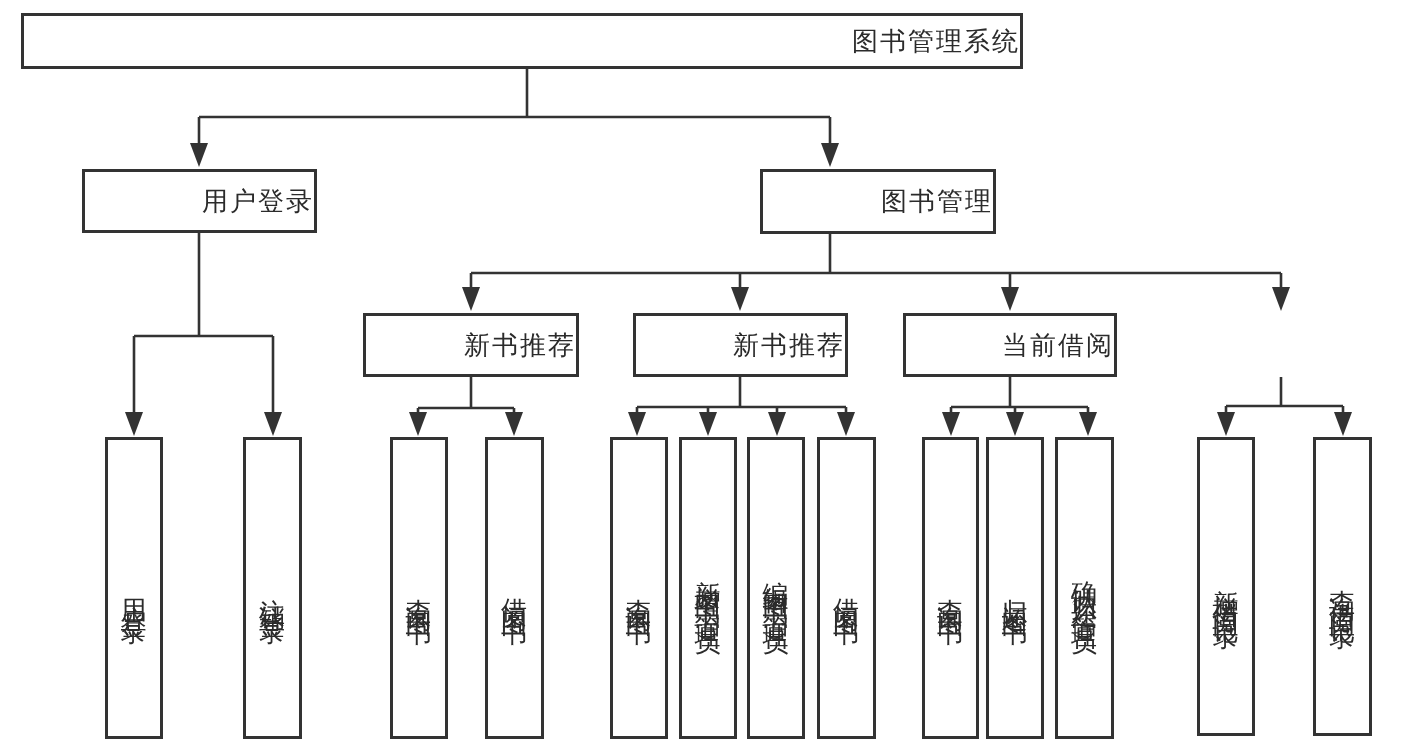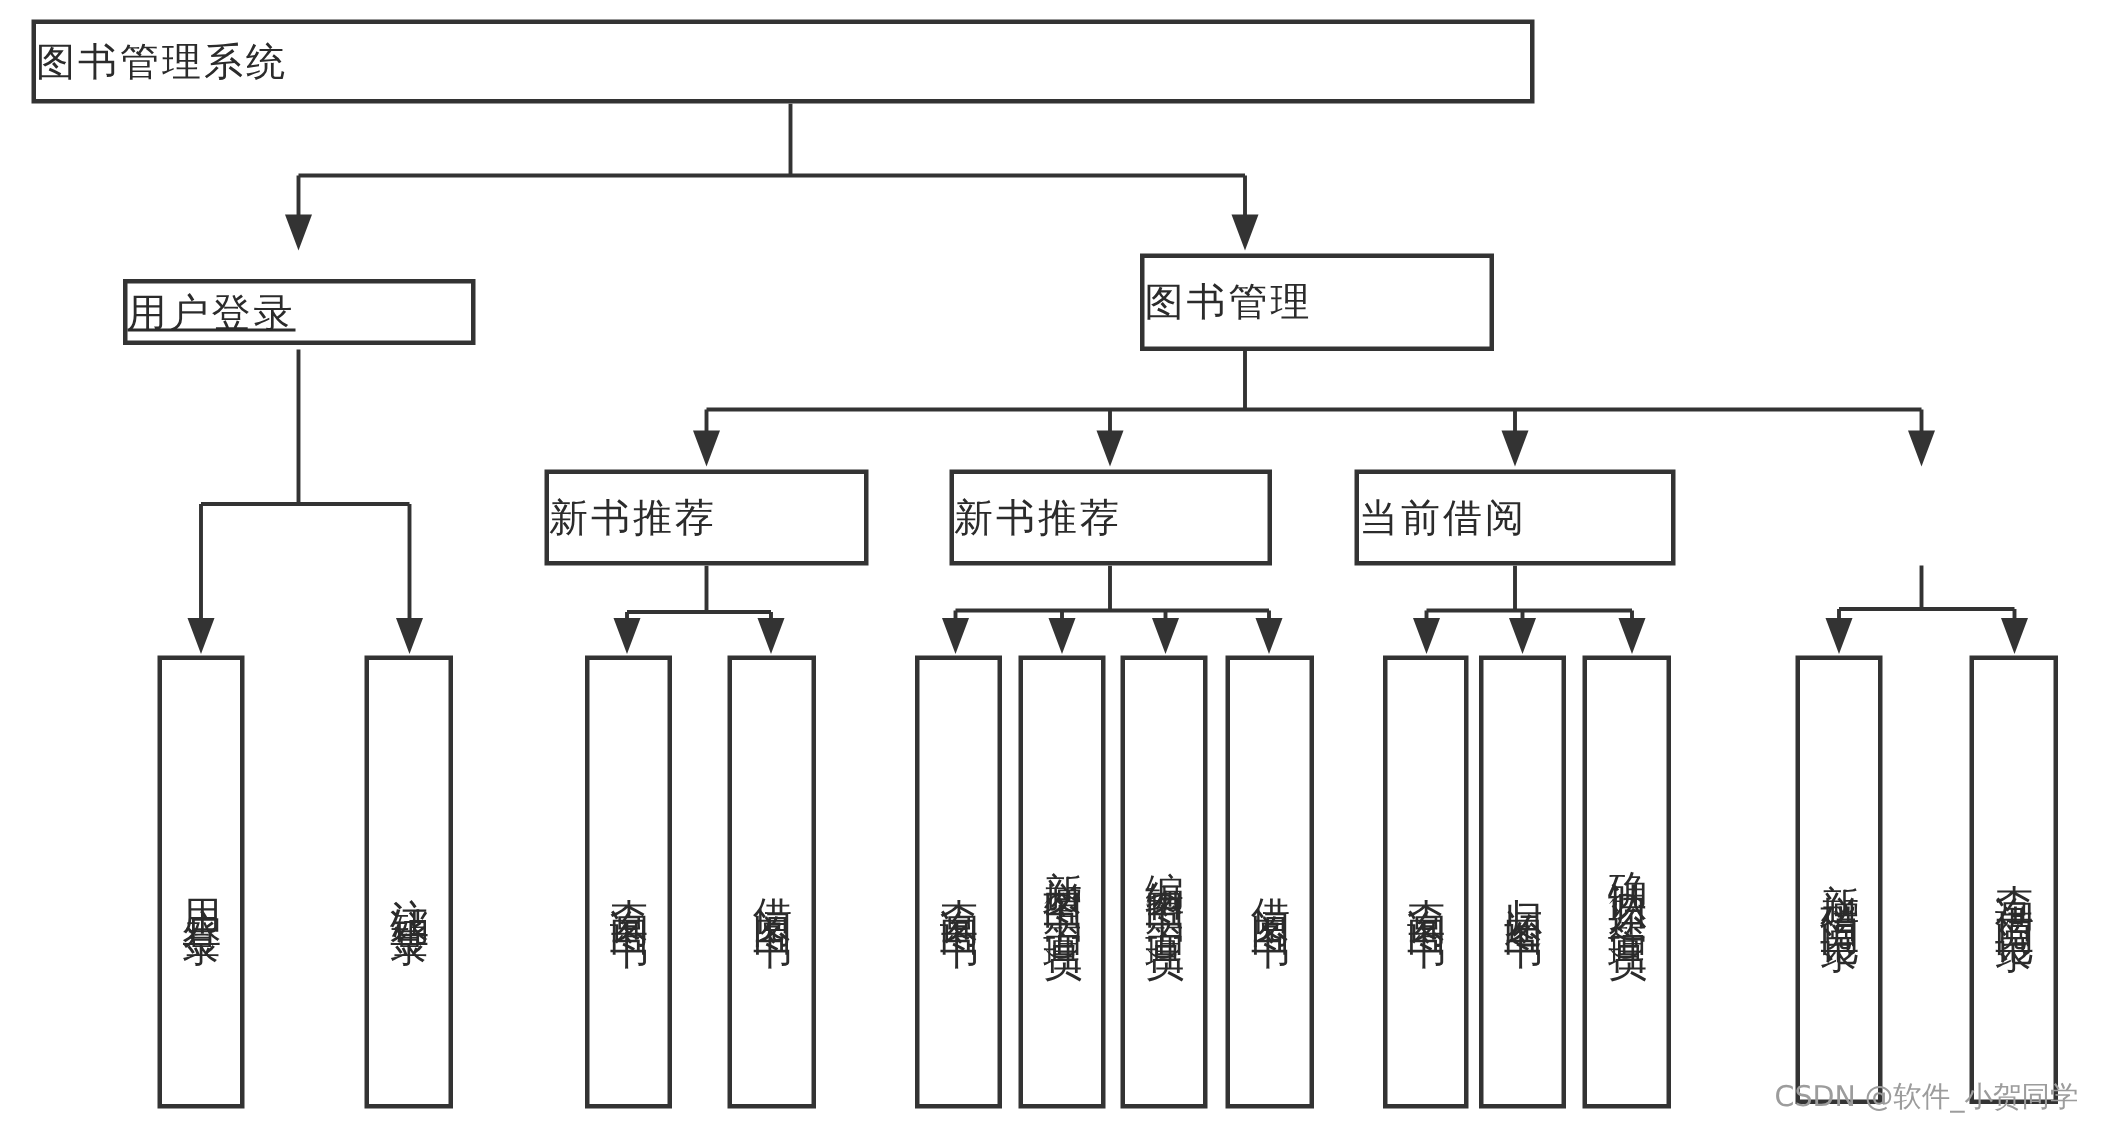--- a/index.html
+++ b/index.html
@@ -18,21 +18,21 @@
     width: 1405px; height: 747px;
     z-index: 0;
   }
   .hbox {
     position: absolute;
     background: #ffffff;
     border: 3px solid #333333;
     box-sizing: border-box;
     display: flex;
     align-items: center;
-    justify-content: flex-start;
+    justify-content: flex-end;
     z-index: 1;
   }
   .hbox span {
     font-size: 26px;
     letter-spacing: 2px;
     color: #2b2b2b;
     white-space: nowrap;
   }
   .vbox {
     position: absolute;
@@ -130,21 +130,21 @@
     <line x1="1226" y1="406" x2="1226" y2="414"></line>
     <line x1="1343" y1="406" x2="1343" y2="414"></line>
     <polygon points="1217,412 1235,412 1226,436" fill="#333333" stroke="none"></polygon>
     <polygon points="1334,412 1352,412 1343,436" fill="#333333" stroke="none"></polygon>
   </svg>
 
   <div class="hbox" style="left:21px; top:13px; width:1002px; height:56px;">
     <span>图书管理系统</span>
   </div>
 
-  <div class="hbox" style="left:82px; top:186px; width:235px; height:44px;text-decoration:underline;">
+  <div class="hbox" style="left:82px; top:169px; width:235px; height:64px;">
     <span>用户登录</span>
   </div>
   <div class="hbox" style="left:712px; top:169px; width:236px; height:65px;margin-left:48px;">
     <span>图书管理</span>
   </div>
 
   <div class="hbox" style="left:363px; top:313px; width:216px; height:64px;">
     <span>新书推荐</span>
   </div>
   <div class="hbox" style="left:633px; top:313px; width:215px; height:64px;">
@@ -249,15 +249,14 @@
     </div>
   <div class="vbox" style="left:1313px; width:59px; height:299px;">
       <span class="vchar">查</span>
       <span class="vchar">询</span>
       <span class="vchar">借</span>
       <span class="vchar">阅</span>
       <span class="vchar">记</span>
       <span class="vchar">录</span>
     </div>
 
-  <div class="watermark">CSDN @软件_小贺同学</div>
 
 </div>
 
 </body></html>

